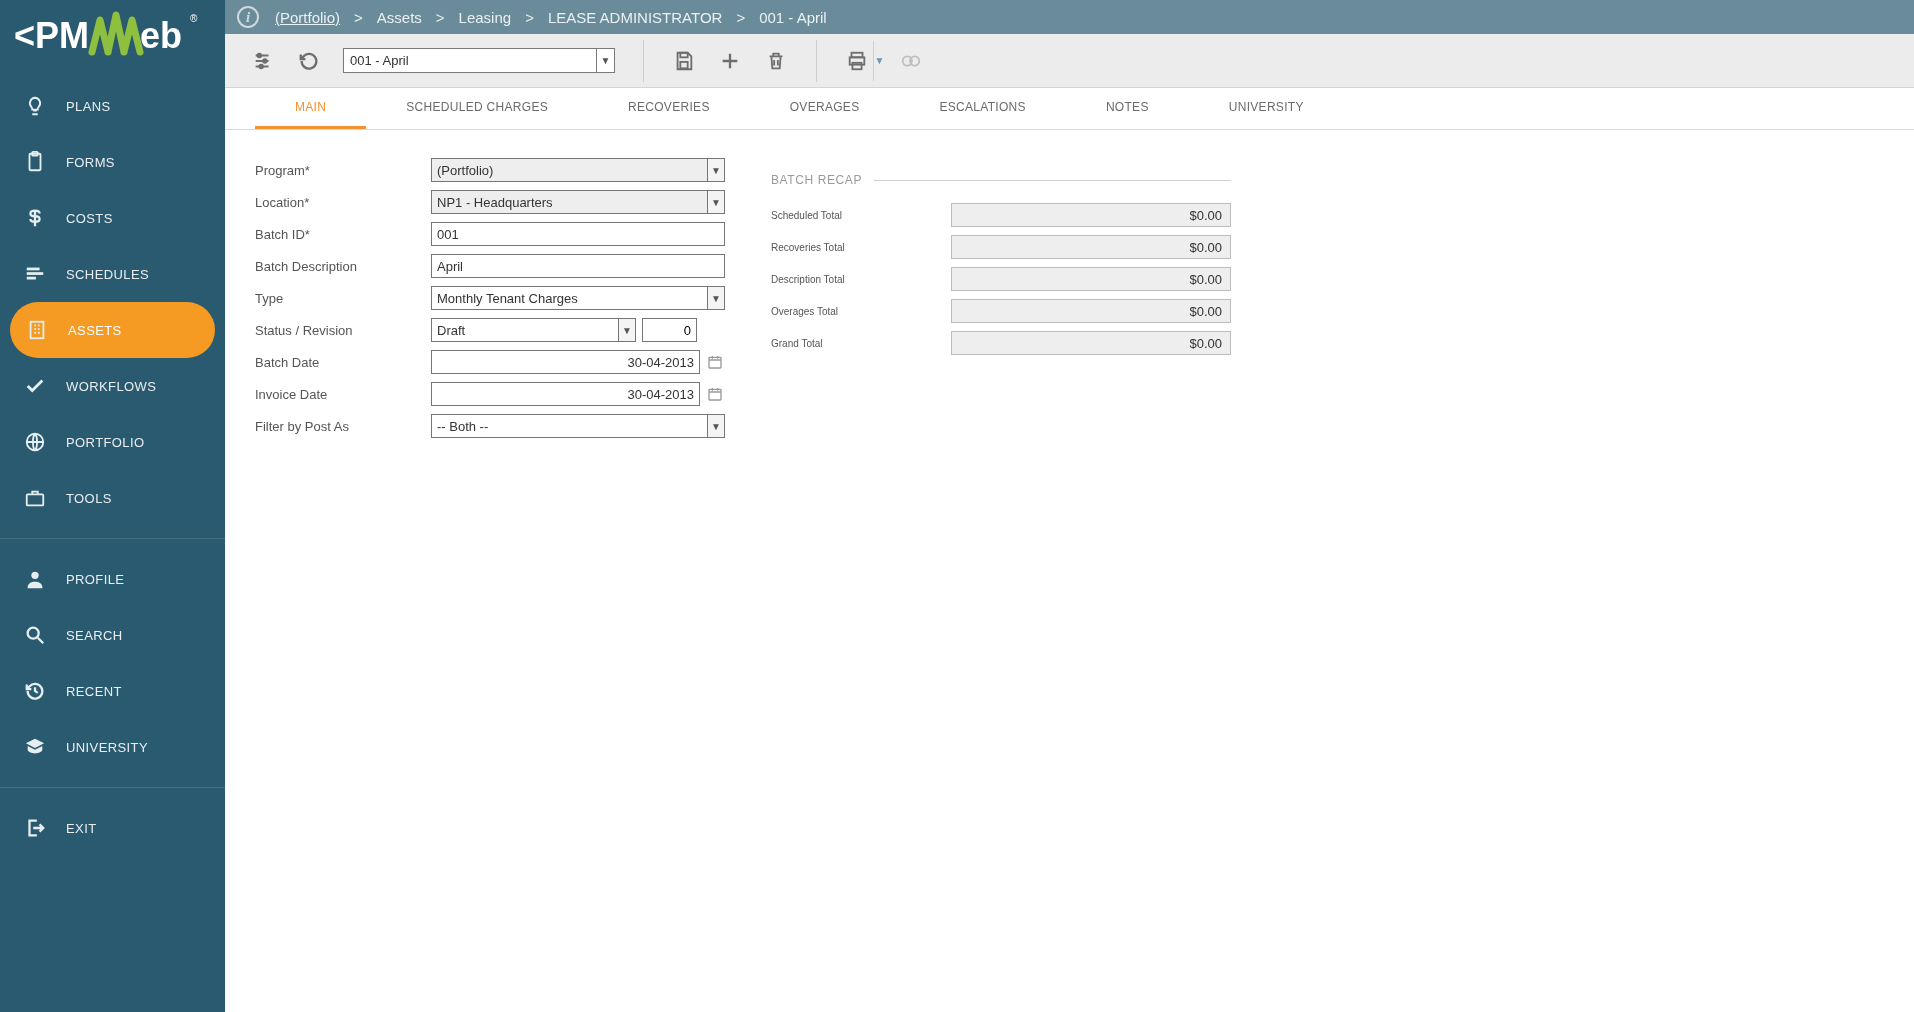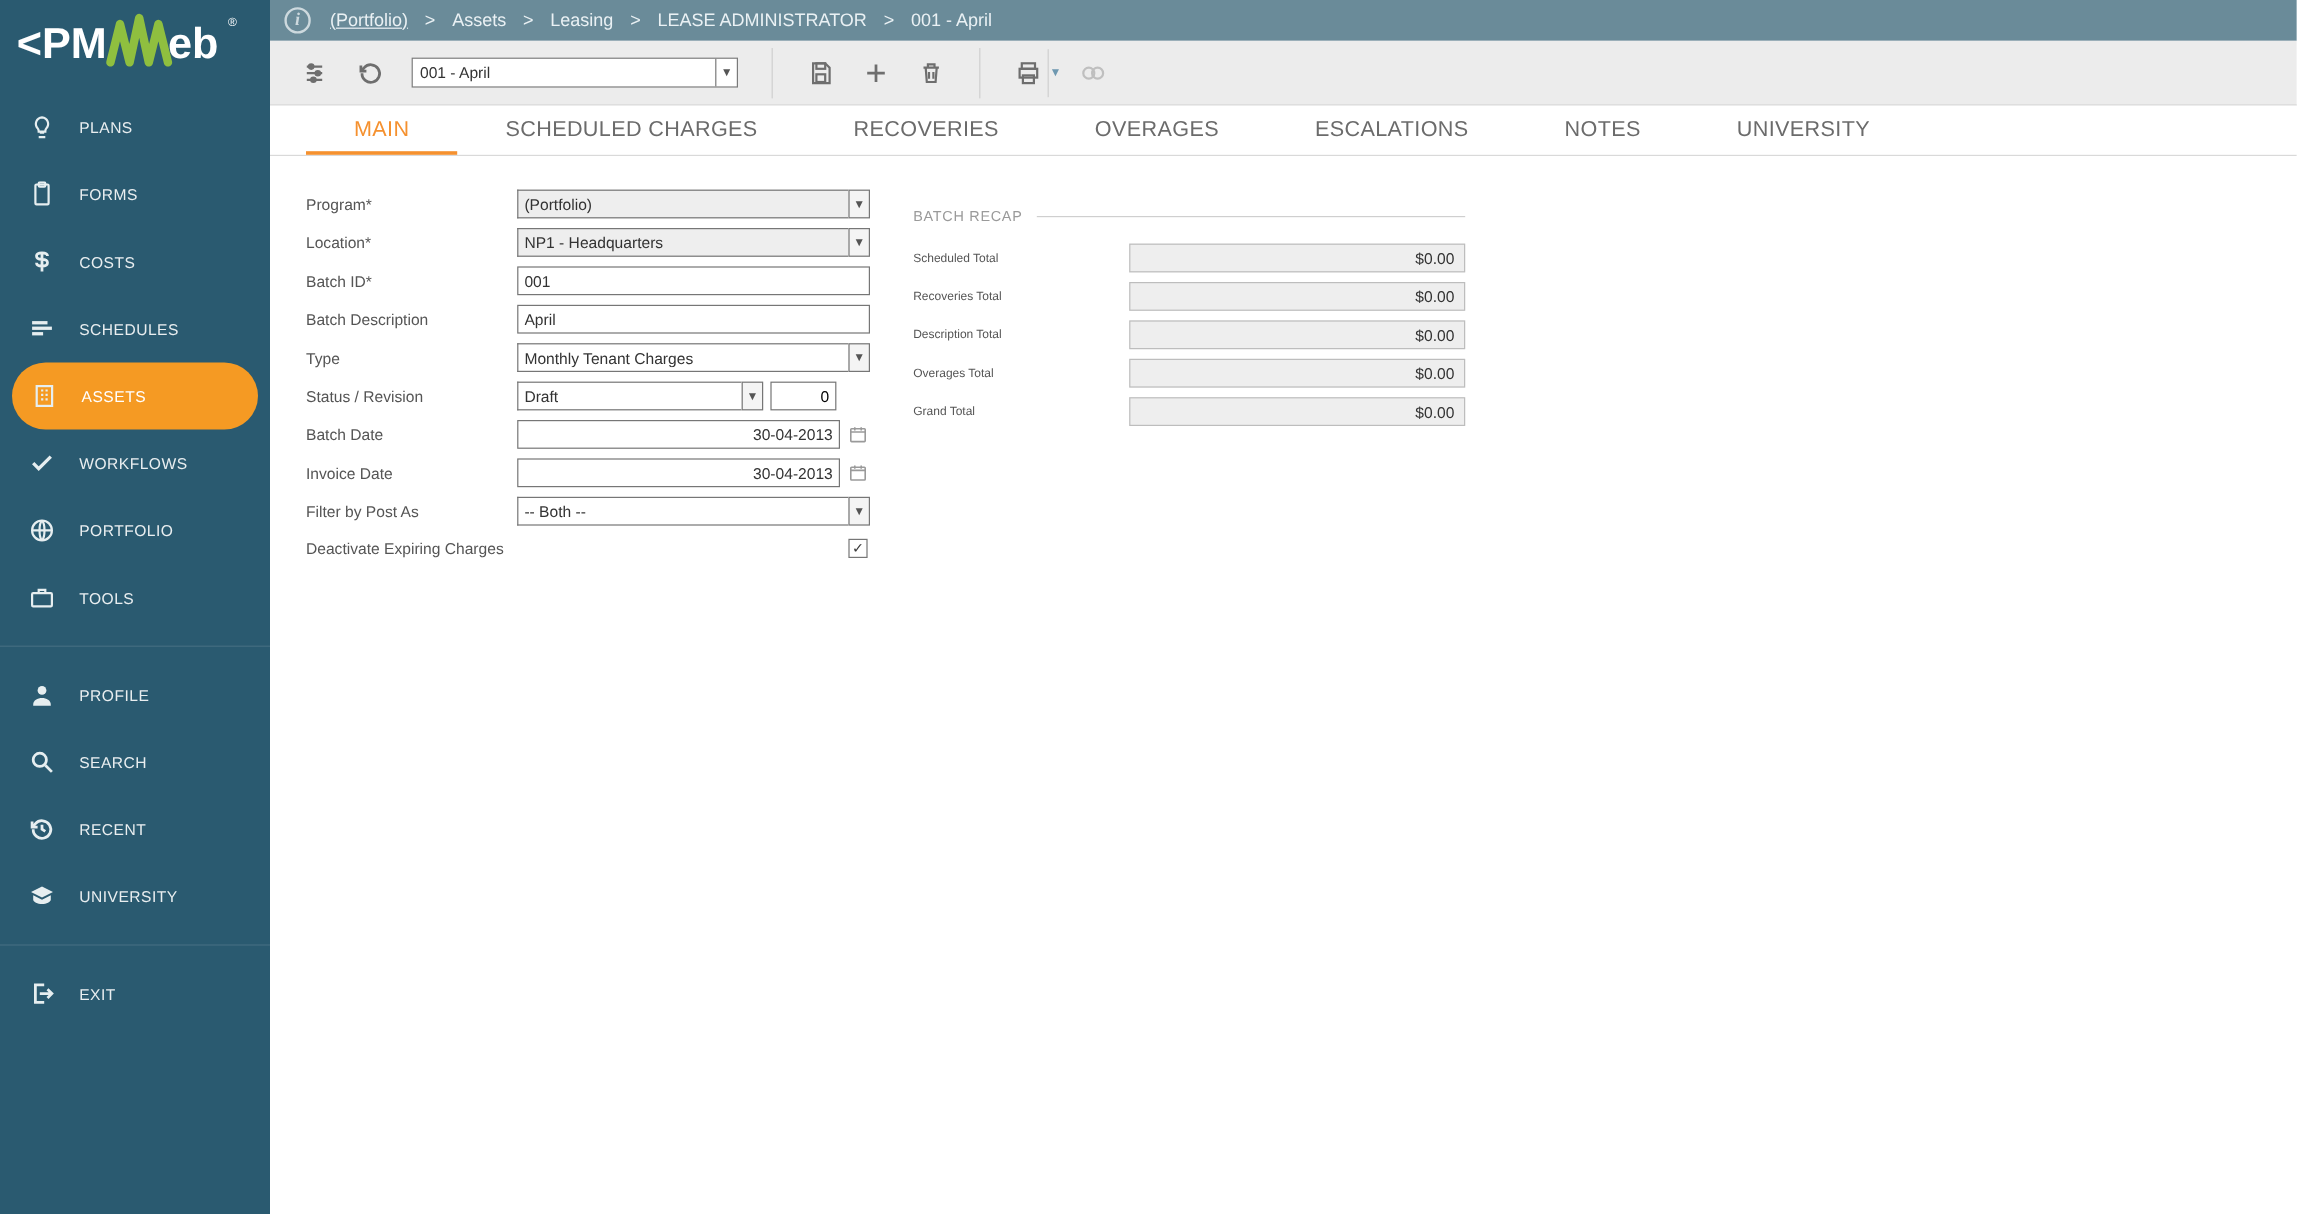--- a/index.html
+++ b/index.html
@@ -124,32 +124,32 @@
   border-bottom:1px solid #d9d9d9;
   padding-left: 30px;
   height: 42px;
   align-items: stretch;
   background:#fff;
 }
 .tab {
   padding: 0 40px;
   display:flex; align-items:center;
   color:#6b6b6b;
-  font-size:18px;
+  font-size:12px;
   letter-spacing:0.3px;
   cursor:pointer;
   border-bottom: 3px solid transparent;
 }
 .tab.active { color:#f5912f; border-bottom-color:#f5912f; }
 
 
 .content {
   padding: 24px 30px;
   display:flex;
-  gap: 36px;
+  gap: 46px;
   background:#fff;
 }
 .form-col { width: 470px; }
 .recap-col { width: 460px; margin-top: 19px; }
 
 .form-row {
   display:flex; align-items:center;
   height: 32px;
 }
 .form-label {
@@ -515,24 +515,20 @@
 
 
         <div class="form-row">
           <div class="form-label">Filter by Post As</div>
           <div class="select-wrap">
             <input class="form-input" readonly="" value="-- Both --" style="">
             <div class="dd-btn">▼</div>
           </div>
         </div>
 
-        <div class="checkbox-row">
-          <div class="form-label" style="width:auto">Deactivate Expiring Charges</div>
-          <div class="chk">✓</div>
-        </div>
 
       </div>
 
       <div class="recap-col">
         <div class="recap-header">
           <span>BATCH RECAP</span>
           <div class="line"></div>
         </div>
         <div class="recap-row">
           <div class="recap-label">Scheduled Total</div>

